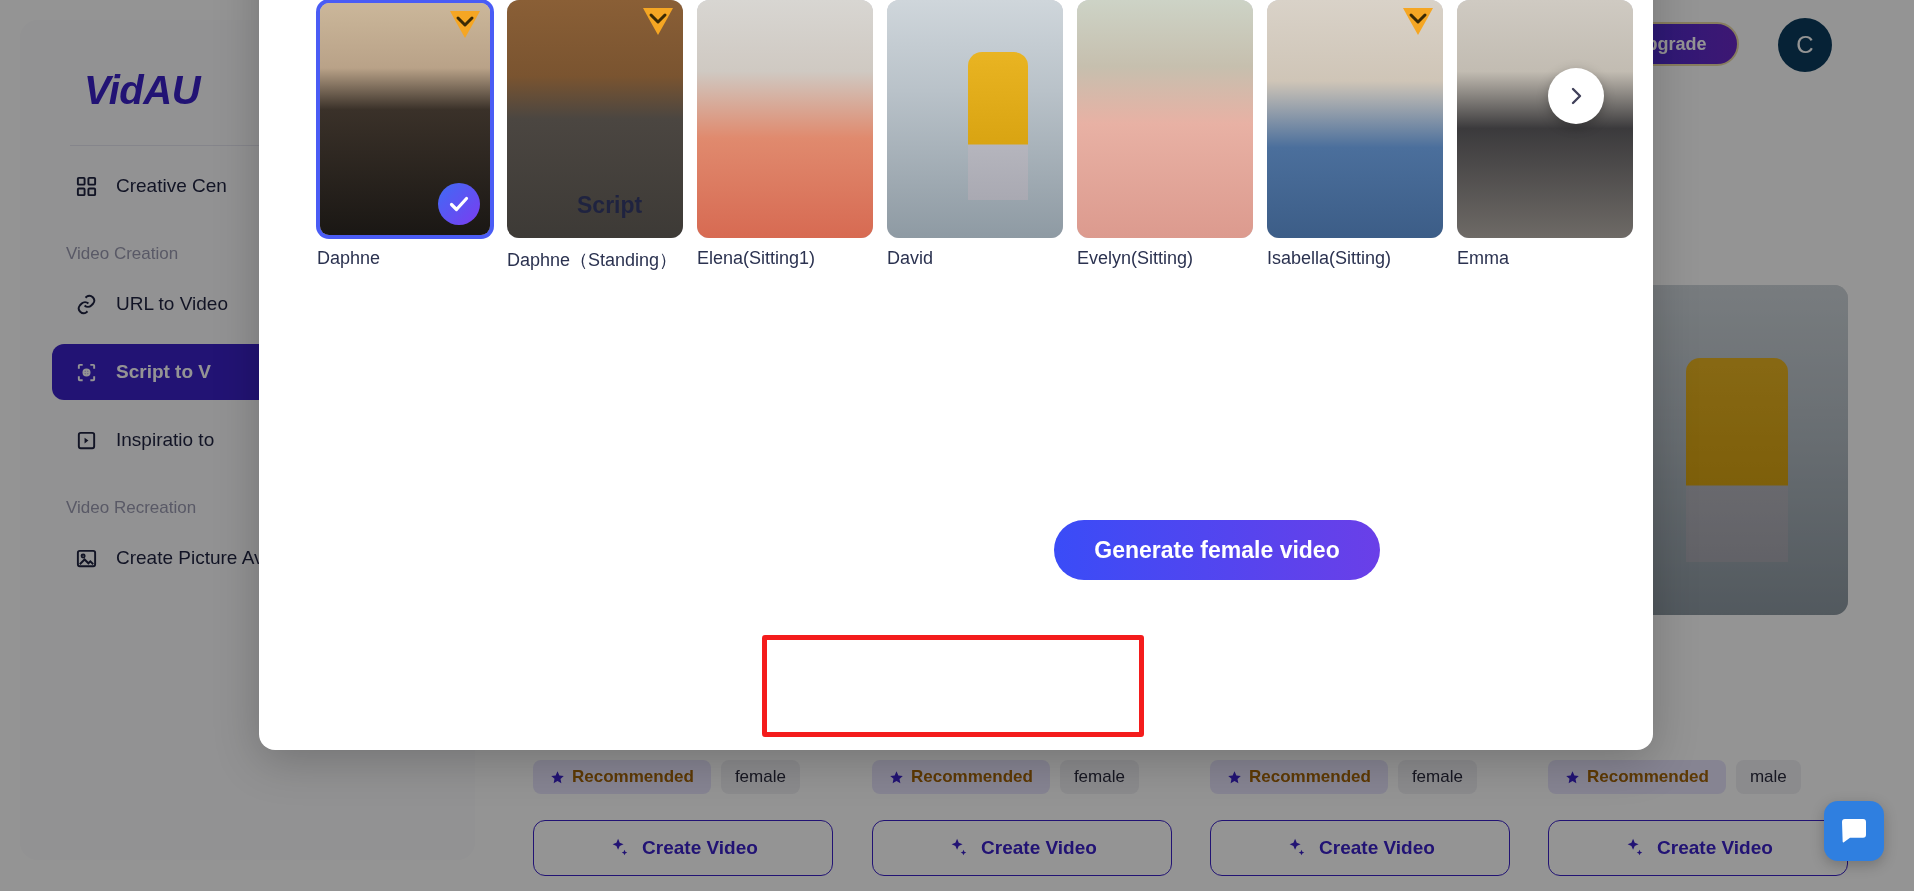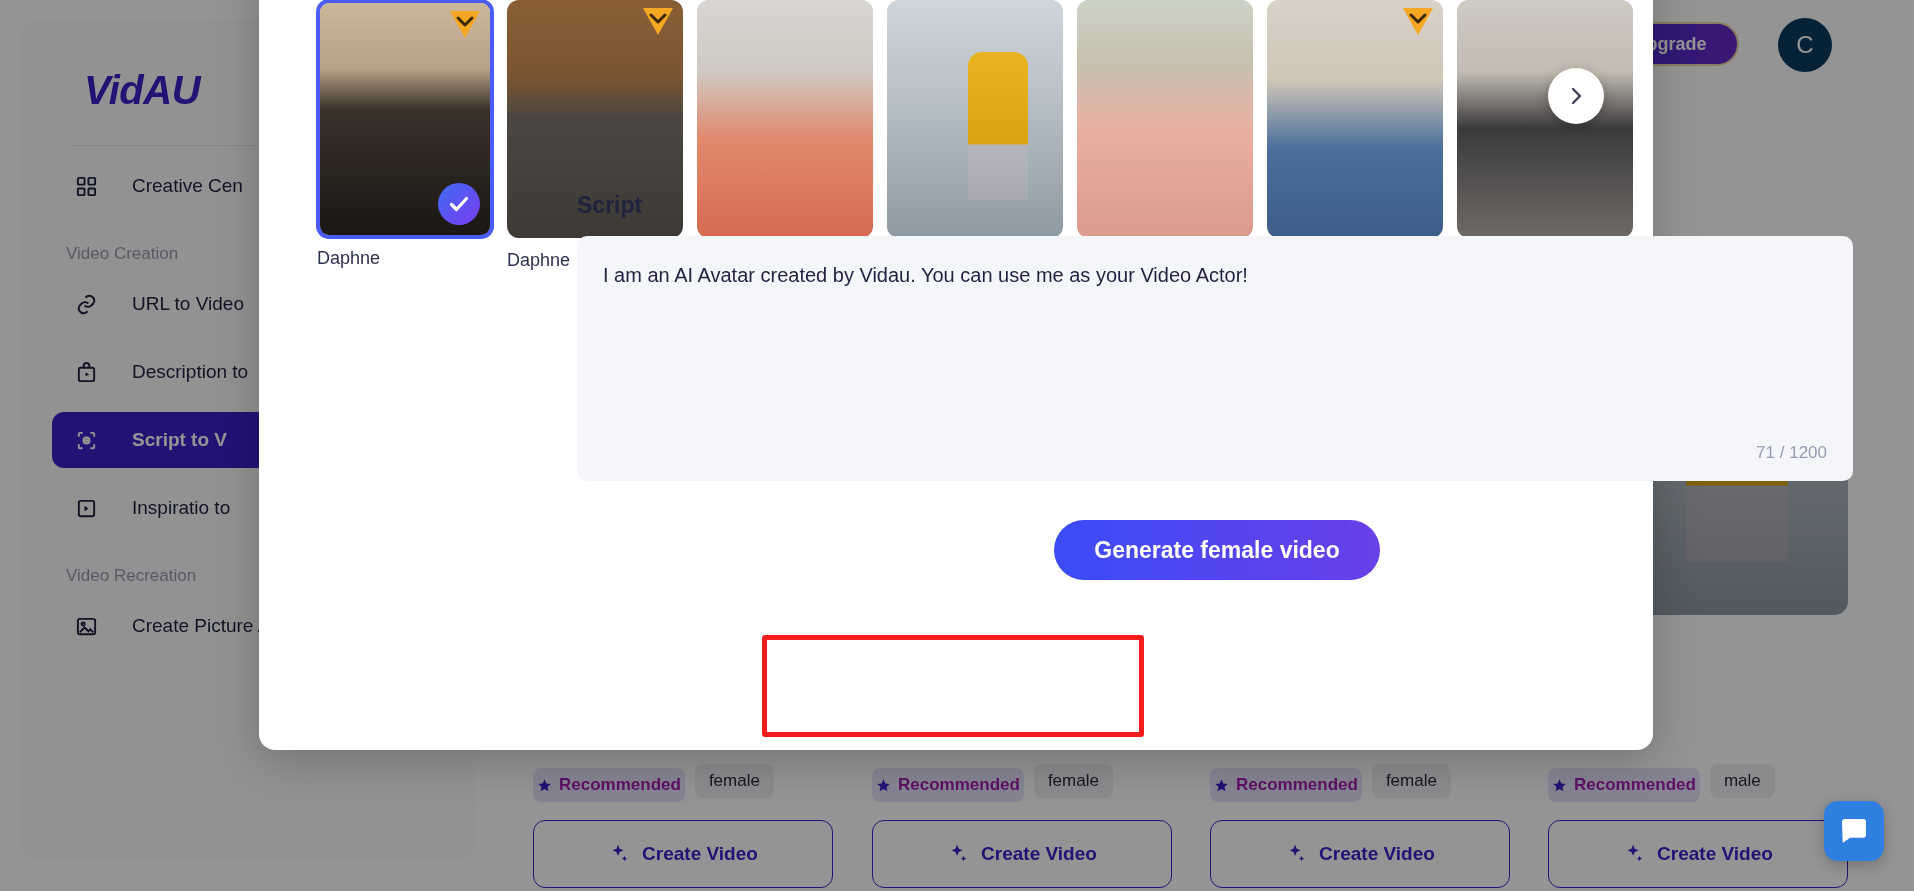--- a/index.html
+++ b/index.html
@@ -46,21 +46,21 @@
     margin: 22px 0 0 42px;
   }
   .logo-divider {
     height: 1px;
     background: #e6e6ef;
     margin: 32px 28px 0 28px;
   }
   .nav-item {
     display: flex;
     align-items: center;
-    gap: 34px;
+    gap: 18px;
     height: 56px;
     padding: 0 22px;
     margin: 12px 10px 0 10px;
     border-radius: 12px;
     color: #1f2340;
     font-size: 19px;
     white-space: nowrap;
   }
   .nav-item.active {
     background: #3b22c9;
@@ -174,41 +174,40 @@
     gap: 10px;
     align-items: center;
   }
   .tag-row.t1 { left: 533px; }
   .tag-row.t2 { left: 872px; }
   .tag-row.t3 { left: 1210px; }
   .tag-row.t4 { left: 1548px; }
   .tag-rec {
     display: flex; align-items: center; gap: 7px;
     background: #e7e4fb;
-    color: #a21caf;
+    color: #a16207;
     font-size: 17px;
     font-weight: 600;
     border-radius: 8px;
-    padding: 7px 4px;
+    padding: 7px 17px;
     white-space: nowrap;
-    margin-top: 8px;
   }
   .tag-plain {
     background: #efeff3;
     color: #2a2a3c;
     font-size: 17px;
     border-radius: 8px;
     padding: 7px 14px;
     white-space: nowrap;
   }
   .create-btn {
     position: absolute;
     top: 820px;
     width: 300px;
-    height: 68px;
+    height: 56px;
     border: 1px solid #3b22c9;
     border-radius: 12px;
     background: #fff;
     color: #3b22c9;
     font-size: 19px;
     font-weight: 700;
     display: flex; align-items: center; justify-content: center;
     gap: 12px;
   }
   .create-btn.b1 { left: 533px; }
@@ -409,30 +408,20 @@
       <div class="nav-item">
         <span class="nav-icon">
           <svg viewBox="0 0 24 24" fill="none" stroke="#1f2340" stroke-width="2">
             <path d="M10 13a5 5 0 0 0 7 0l2-2a5 5 0 0 0-7-7l-1 1"></path>
             <path d="M14 11a5 5 0 0 0-7 0l-2 2a5 5 0 0 0 7 7l1-1"></path>
           </svg>
         </span>
         <span>URL to Video</span>
       </div>
 
-      <div class="nav-item">
-        <span class="nav-icon">
-          <svg viewBox="0 0 24 24" fill="none" stroke="#1f2340" stroke-width="2">
-            <rect x="4" y="7" width="16" height="14" rx="2"></rect>
-            <path d="M9 7V5a3 3 0 0 1 6 0v2"></path>
-            <path d="M11 12l4 2-4 2z" fill="#1f2340" stroke="none"></path>
-          </svg>
-        </span>
-        <span>Description to</span>
-      </div>
 
       <div class="nav-item active">
         <span class="nav-icon">
           <svg viewBox="0 0 24 24" fill="none" stroke="#ffffff" stroke-width="2">
             <path d="M4 8V5a1 1 0 0 1 1-1h3M16 4h3a1 1 0 0 1 1 1v3M20 16v3a1 1 0 0 1-1 1h-3M8 20H5a1 1 0 0 1-1-1v-3"></path>
             <circle cx="12" cy="12" r="3.2"></circle>
               <path d="M12 8.6v6.8M8.6 12h6.8"></path>
           </svg>
         </span>
         <span>Script to V</span>
@@ -633,24 +622,20 @@
 
       <div class="strip-next">
         <svg width="24" height="24" viewBox="0 0 24 24" fill="none" stroke="#41415a" stroke-width="2.4" stroke-linecap="round" stroke-linejoin="round">
             <path d="M9 5l7 7-7 7"></path>
           </svg>
       </div>
     </div>
 
     <div class="script-label">Script</div>
 
-    <div class="script-box">
-      <div class="script-text">I am an AI Avatar created by Vidau. You can use me as your Video Actor!</div>
-      <div class="script-counter">71 / 1200</div>
-    </div>
 
     <div class="generate-wrap">
       <button class="generate-btn">Generate female video</button>
     </div>
   </div>
 
   <div class="annot-box"></div>
 </div>
 
 </body></html>

